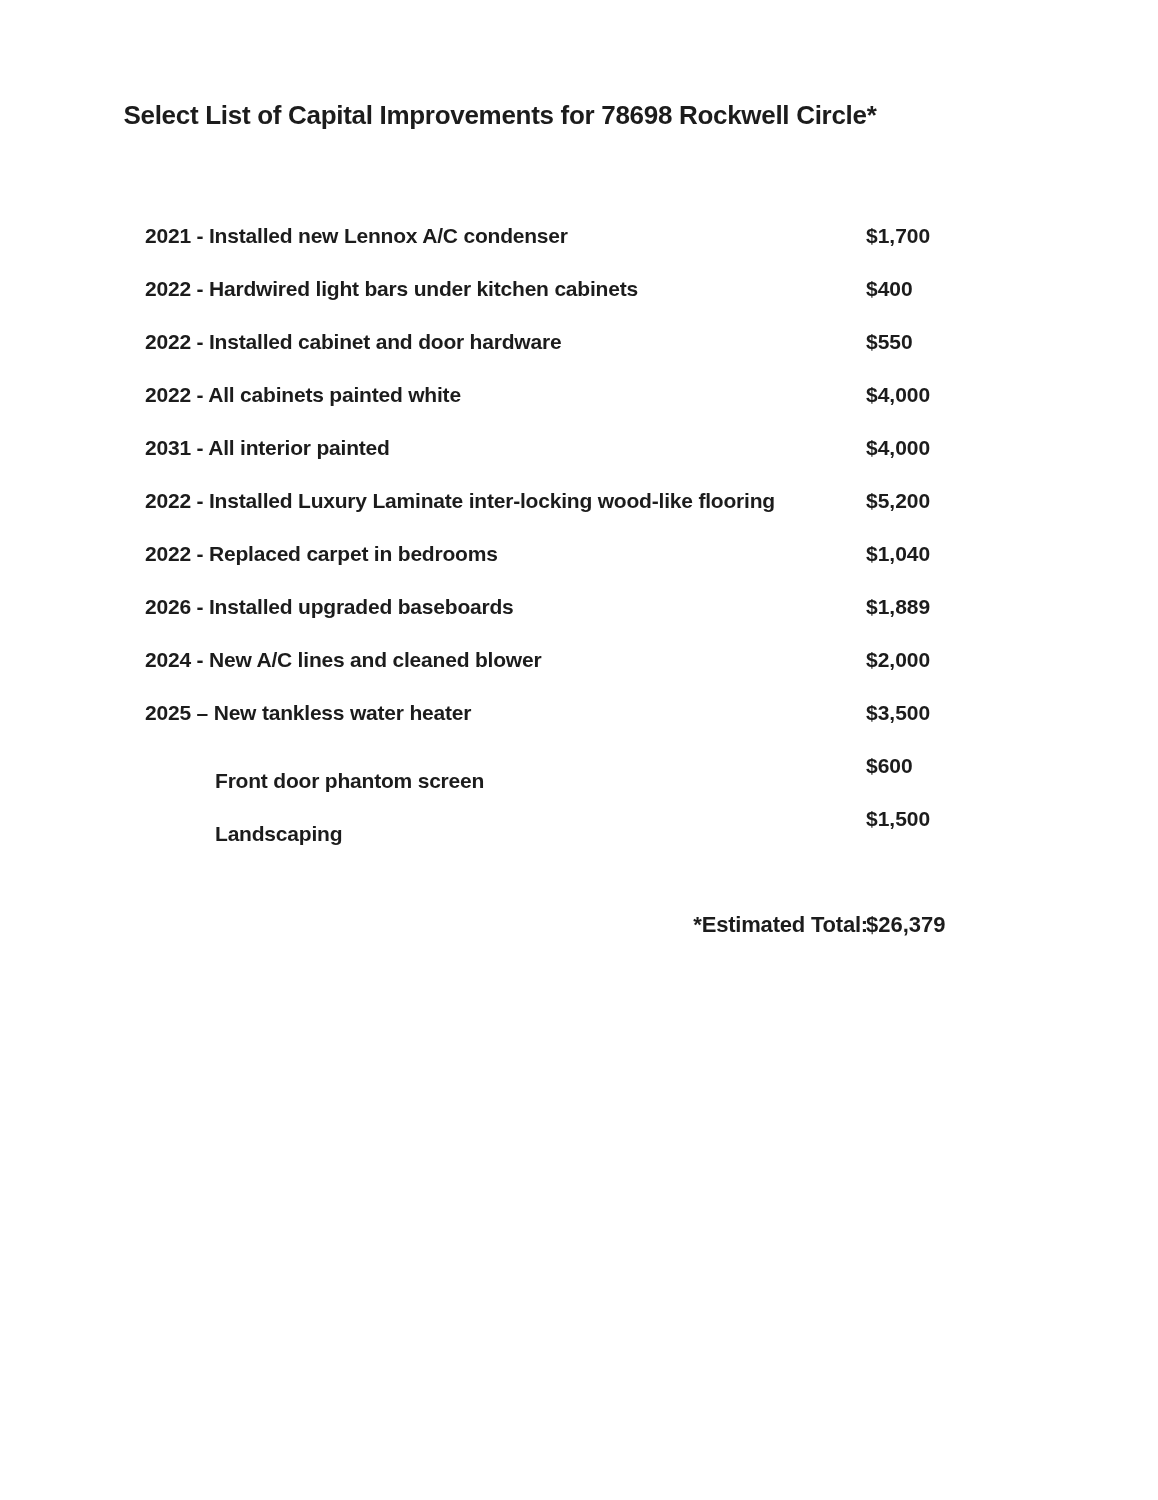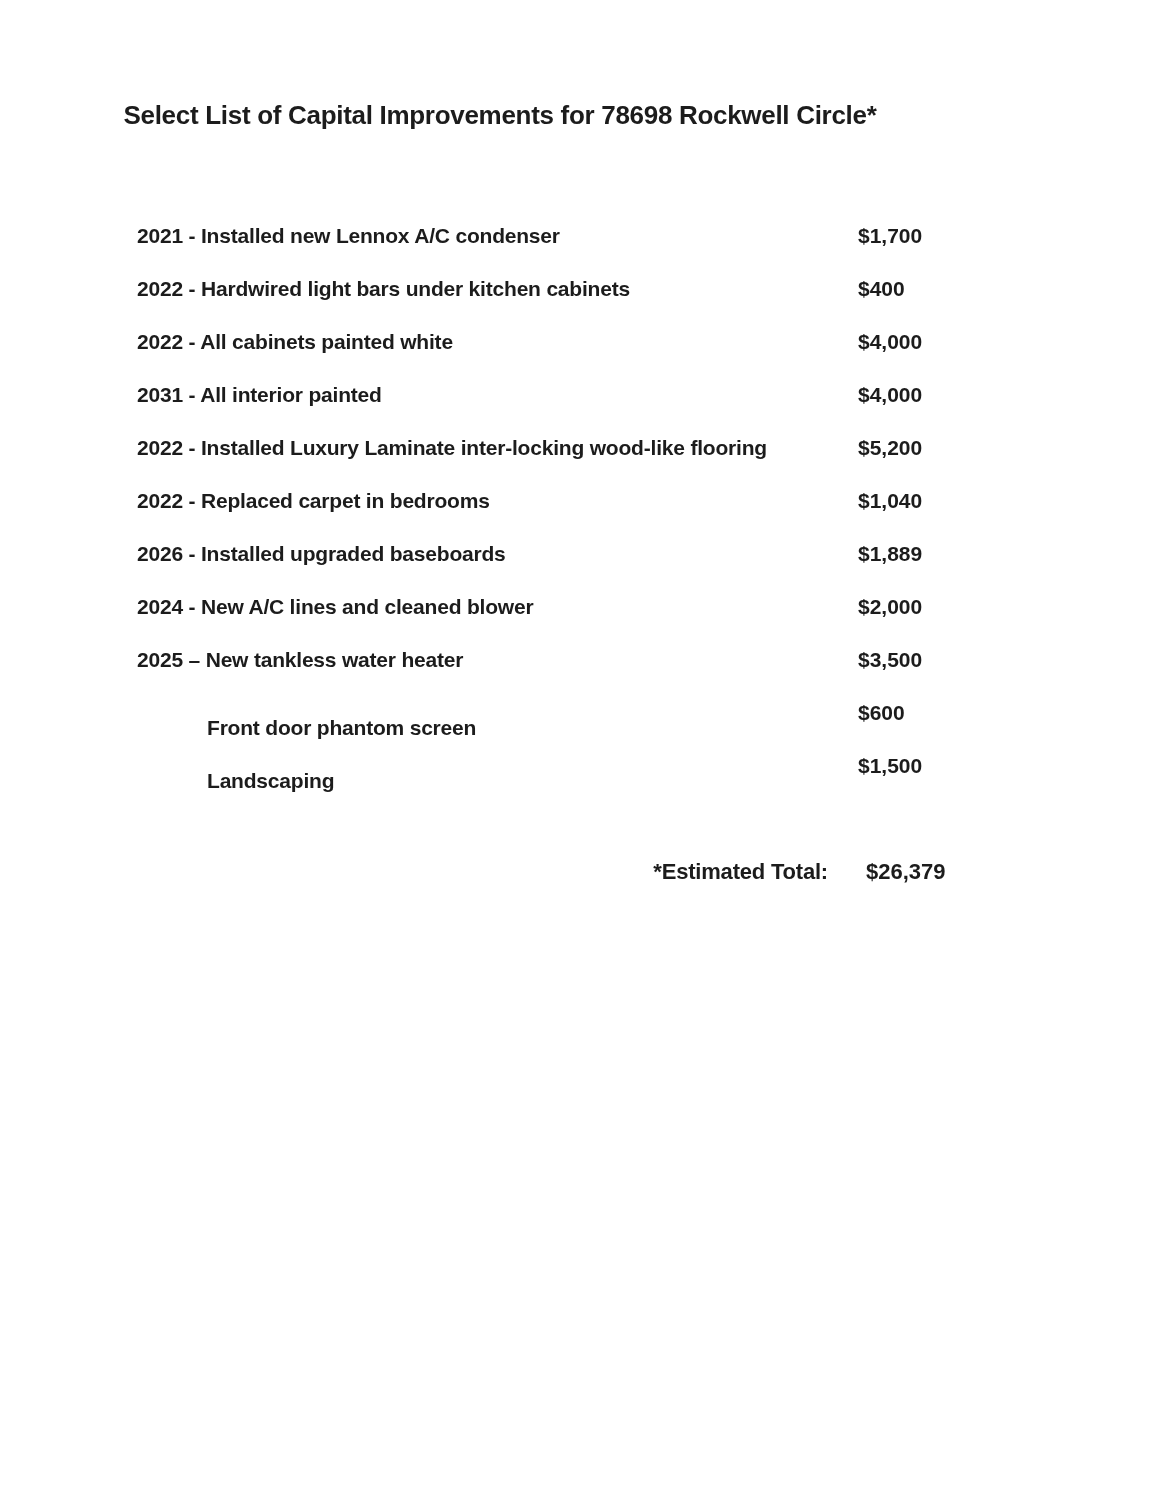--- a/index.html
+++ b/index.html
@@ -20,20 +20,21 @@
     margin: 0;
     padding-top: 100px;
     text-align: center;
     font-size: 26px;
     font-weight: 700;
     letter-spacing: -0.3px;
     color: #1c1c1c;
   }
   .improvement-list {
     margin-top: 78px;
+    padding-left: 8px;
   }
   .row {
     position: relative;
     height: 53px;
   }
   .row-label {
     position: absolute;
     left: 137px;
     top: 50%;
     transform: translateY(-50%);
@@ -64,20 +65,21 @@
     position: absolute;
     left: 0;
     width: 828px;
     top: 50%;
     transform: translateY(-50%);
     text-align: right;
     font-size: 22px;
     font-weight: 700;
     white-space: nowrap;
     letter-spacing: -0.2px;
+    padding-left: 40px;
   }
   .total-amount {
     position: absolute;
     left: 866px;
     top: 50%;
     transform: translateY(-50%);
     font-size: 22px;
     font-weight: 700;
     white-space: nowrap;
   }
@@ -93,20 +95,24 @@
   <div class="row">
     <span class="row-label">2021 - Installed new Lennox A/C condenser</span>
     <span class="row-amount">$1,700</span>
   </div>
 
   <div class="row">
     <span class="row-label">2022 - Hardwired light bars under kitchen cabinets</span>
     <span class="row-amount">$400</span>
   </div>
 
+  <div class="row">
+    <span class="row-label">2022 - Installed cabinet and door hardware</span>
+    <span class="row-amount">$550</span>
+  </div>
 
   <div class="row">
     <span class="row-label">2022 - All cabinets painted white</span>
     <span class="row-amount">$4,000</span>
   </div>
 
   <div class="row">
     <span class="row-label">2031 - All interior painted</span>
     <span class="row-amount">$4,000</span>
   </div>

